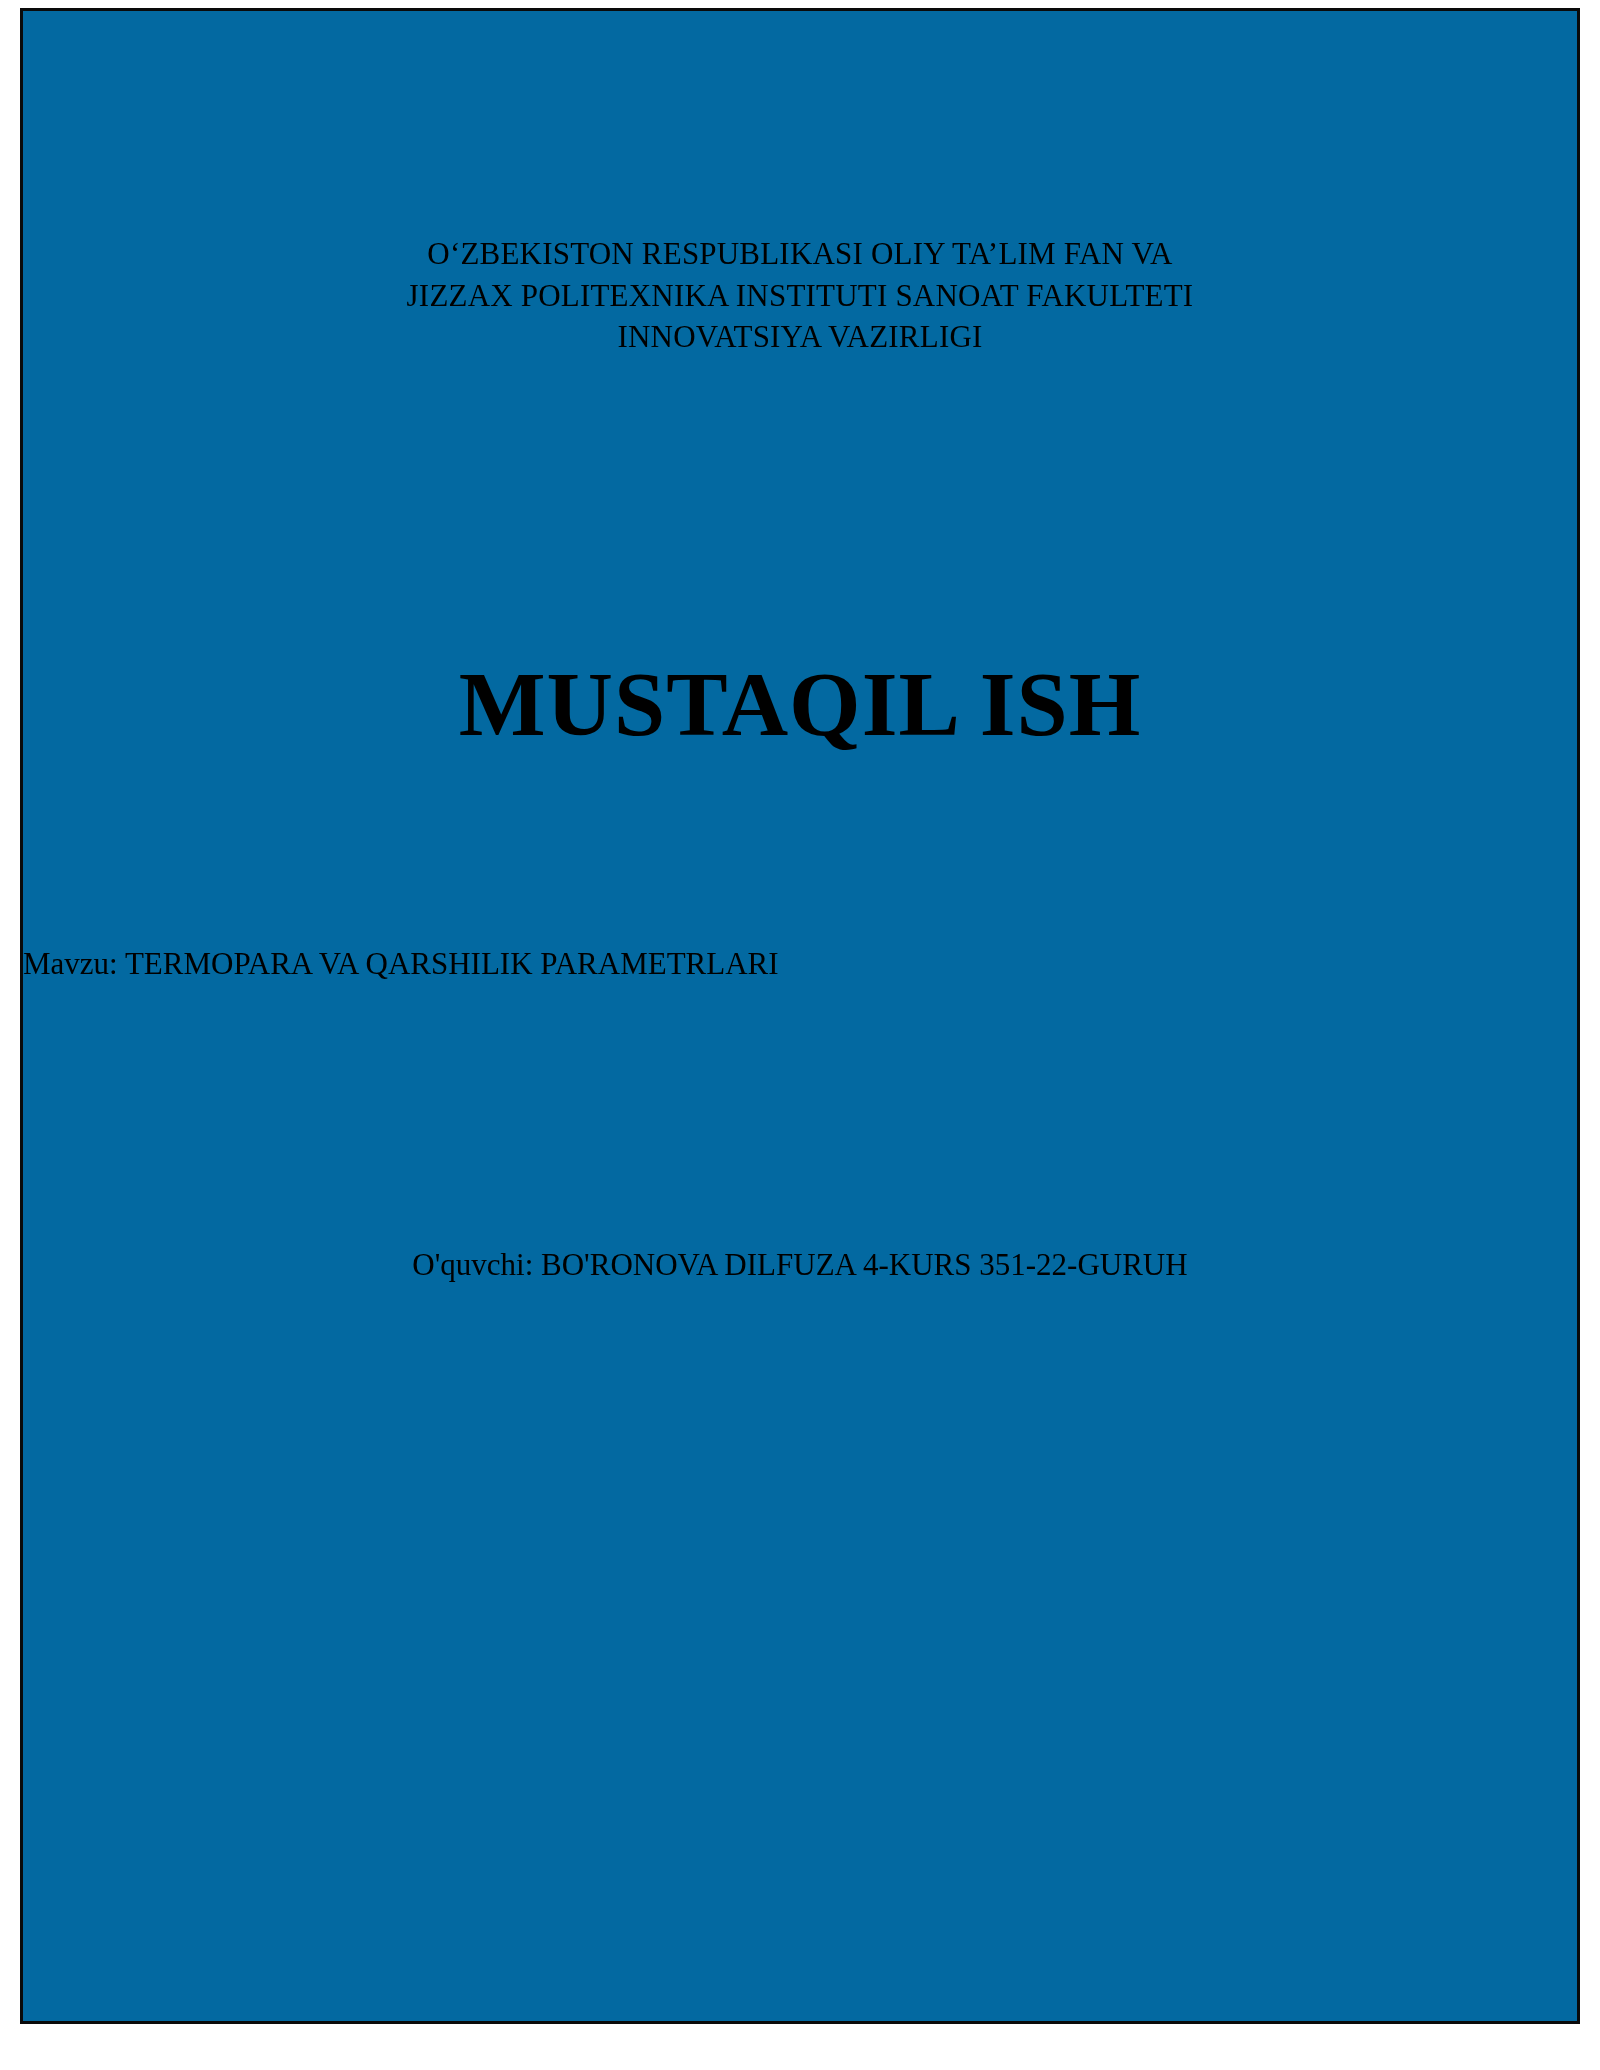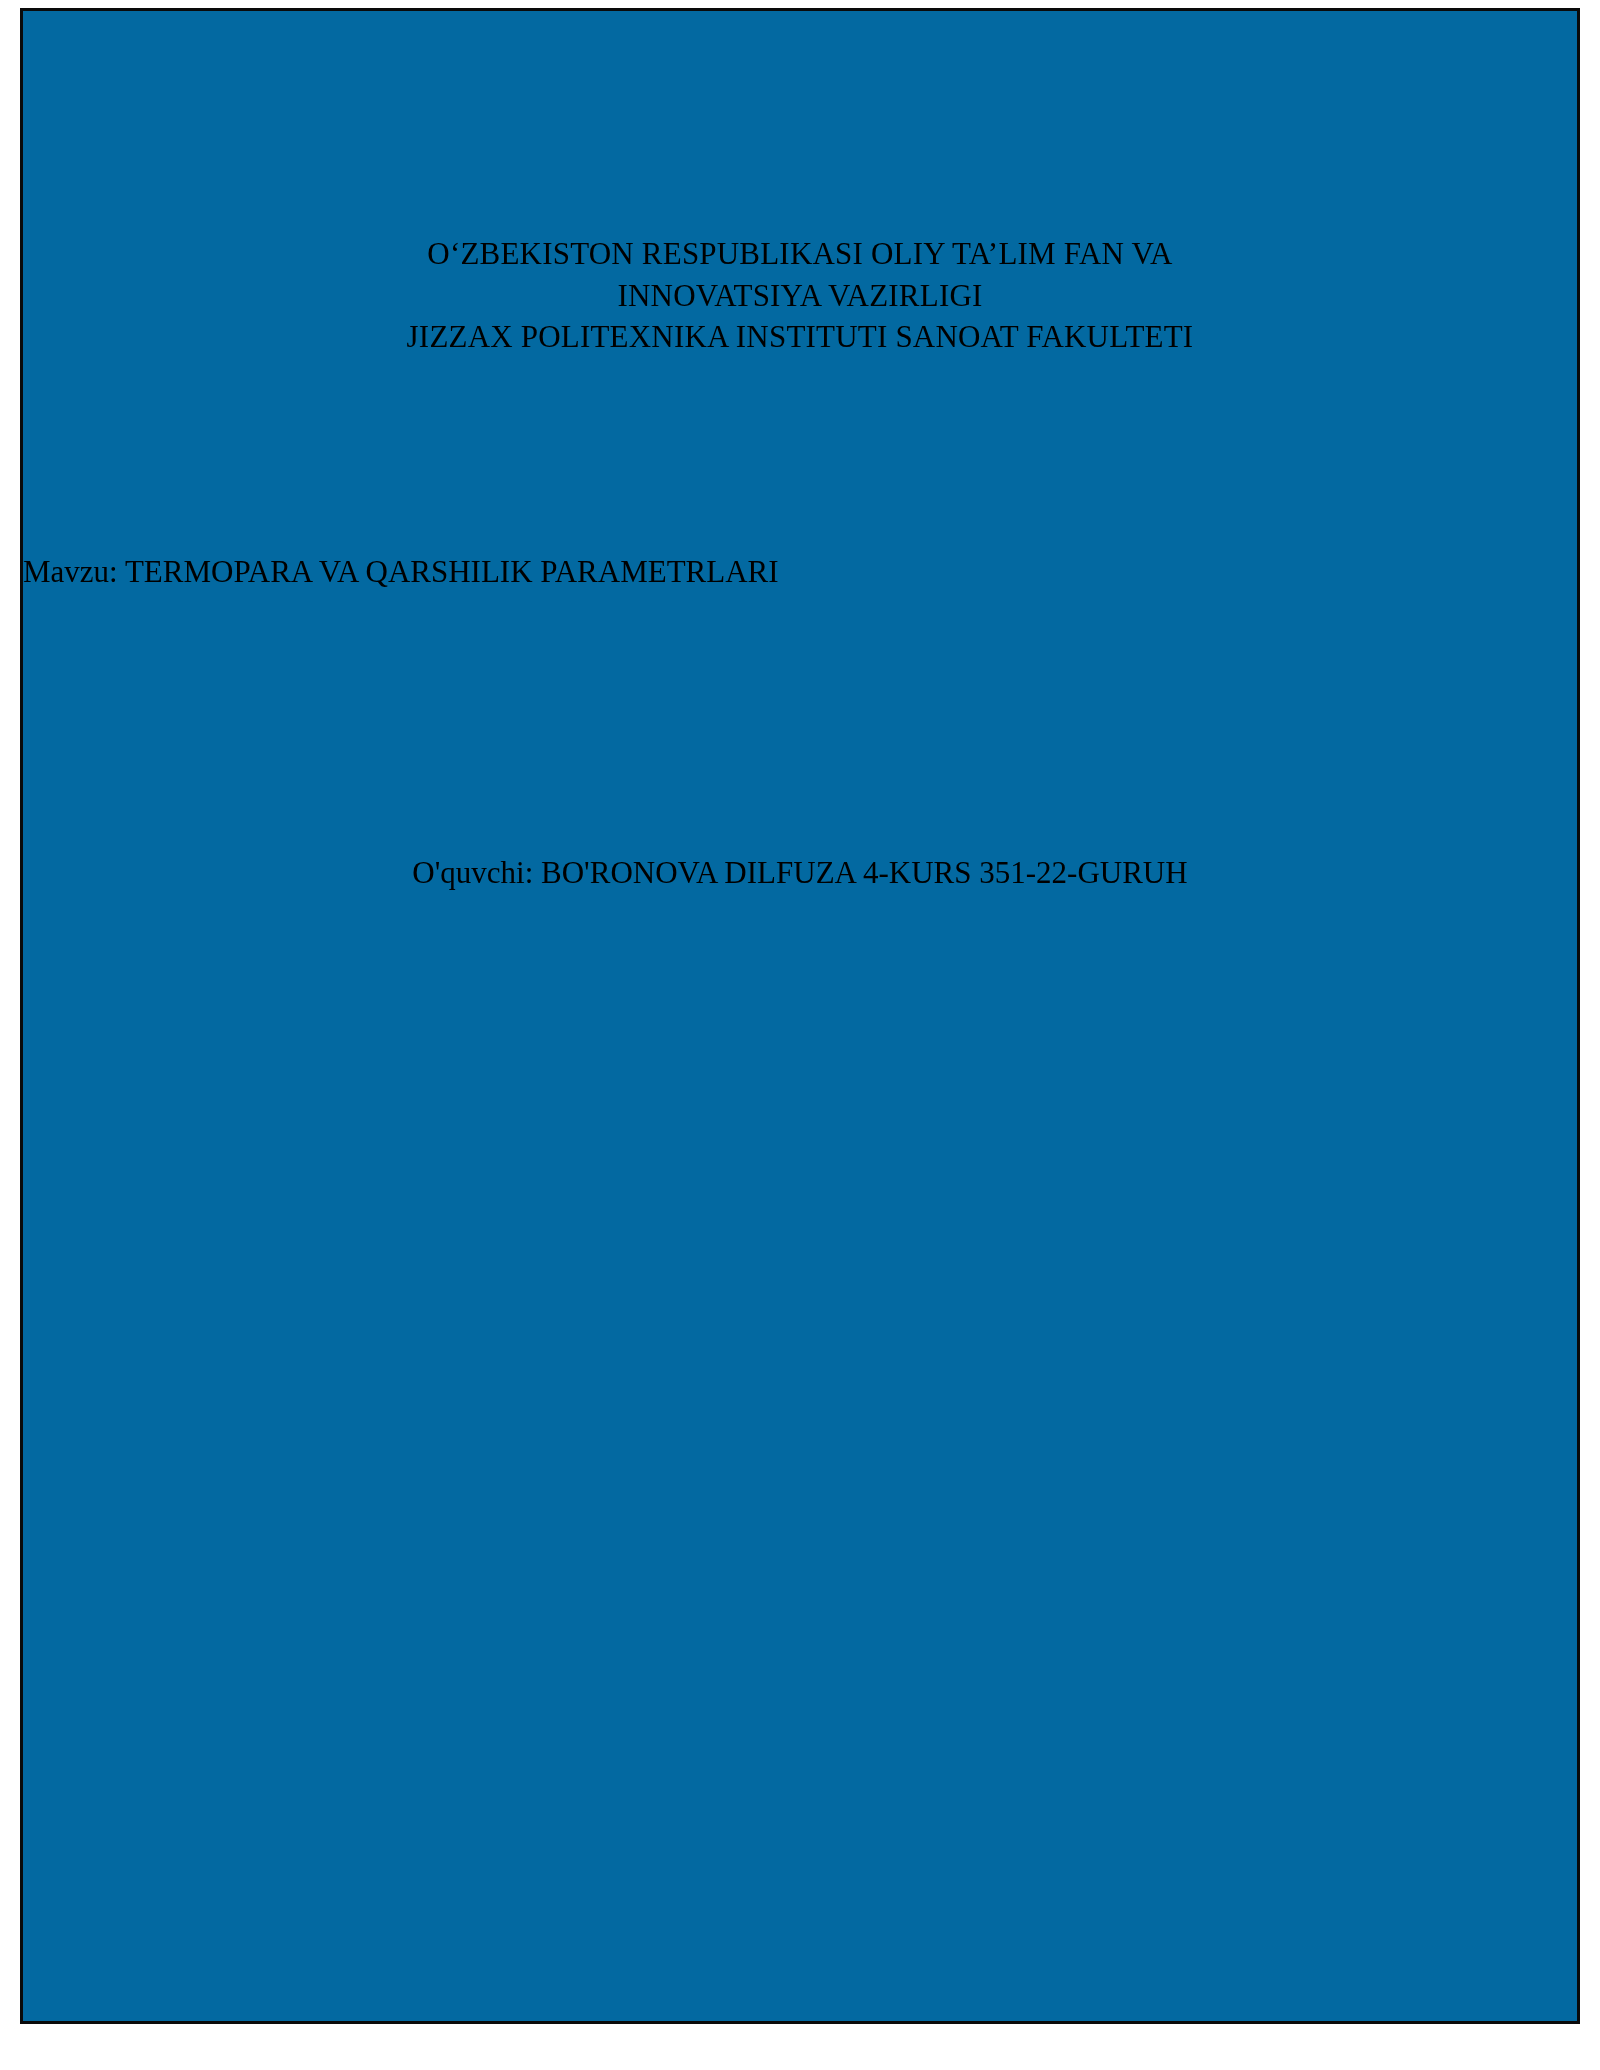--- a/index.html
+++ b/index.html
@@ -82,24 +82,25 @@
 </style>
 </head>
 <body>
 
 <div class="page-wrap">
   <div class="page-sheet">
     <div class="page-inner">
 
       <div class="header-block">
         <div class="header-line">O‘ZBEKISTON RESPUBLIKASI OLIY TA’LIM FAN VA</div>
+        <div class="header-line">JIZZAX POLITEXNIKA INSTITUTI SANOAT FAKULTETI</div>
         <div class="header-line">INNOVATSIYA VAZIRLIGI</div>
-        <div class="header-line">JIZZAX POLITEXNIKA INSTITUTI SANOAT FAKULTETI</div>
       </div>
 
+      <div class="doc-title">MUSTAQIL ISH</div>
 
       <div class="subject-line">Mavzu: TERMOPARA VA QARSHILIK PARAMETRLARI</div>
 
       <div class="student-line">O'quvchi: BO'RONOVA DILFUZA 4-KURS 351-22-GURUH</div>
 
 
     </div>
   </div>
 </div>
 

